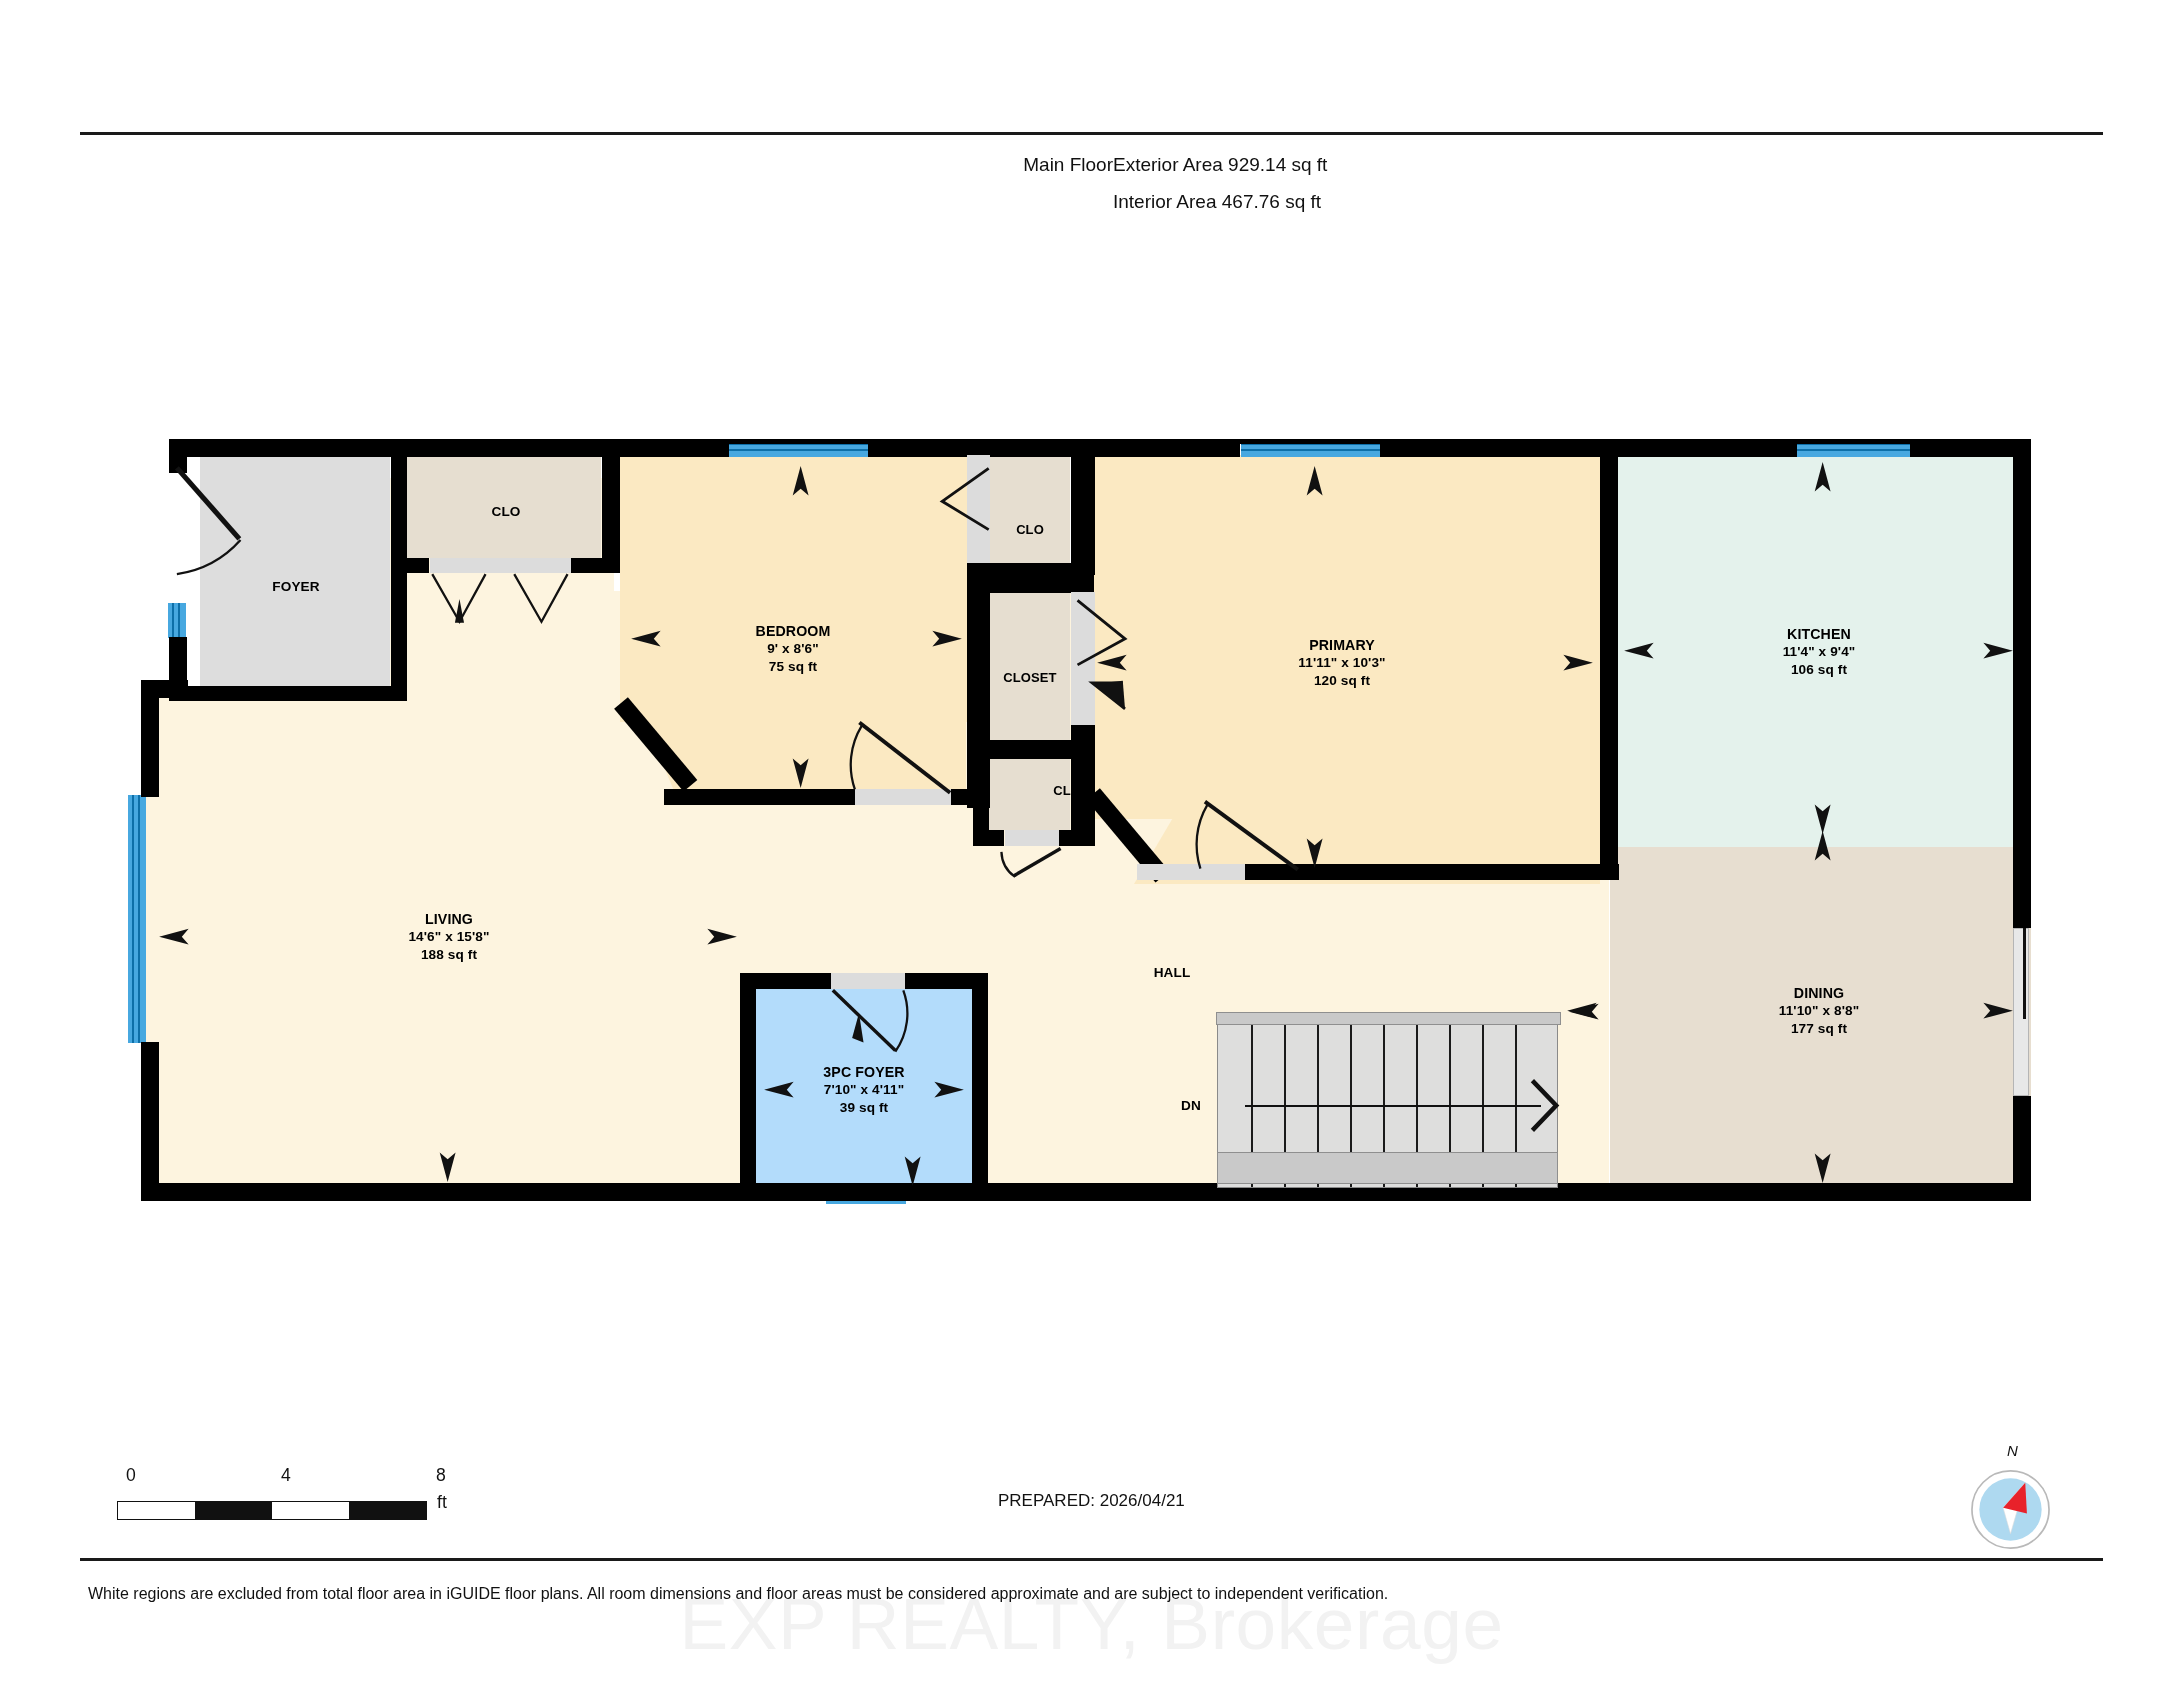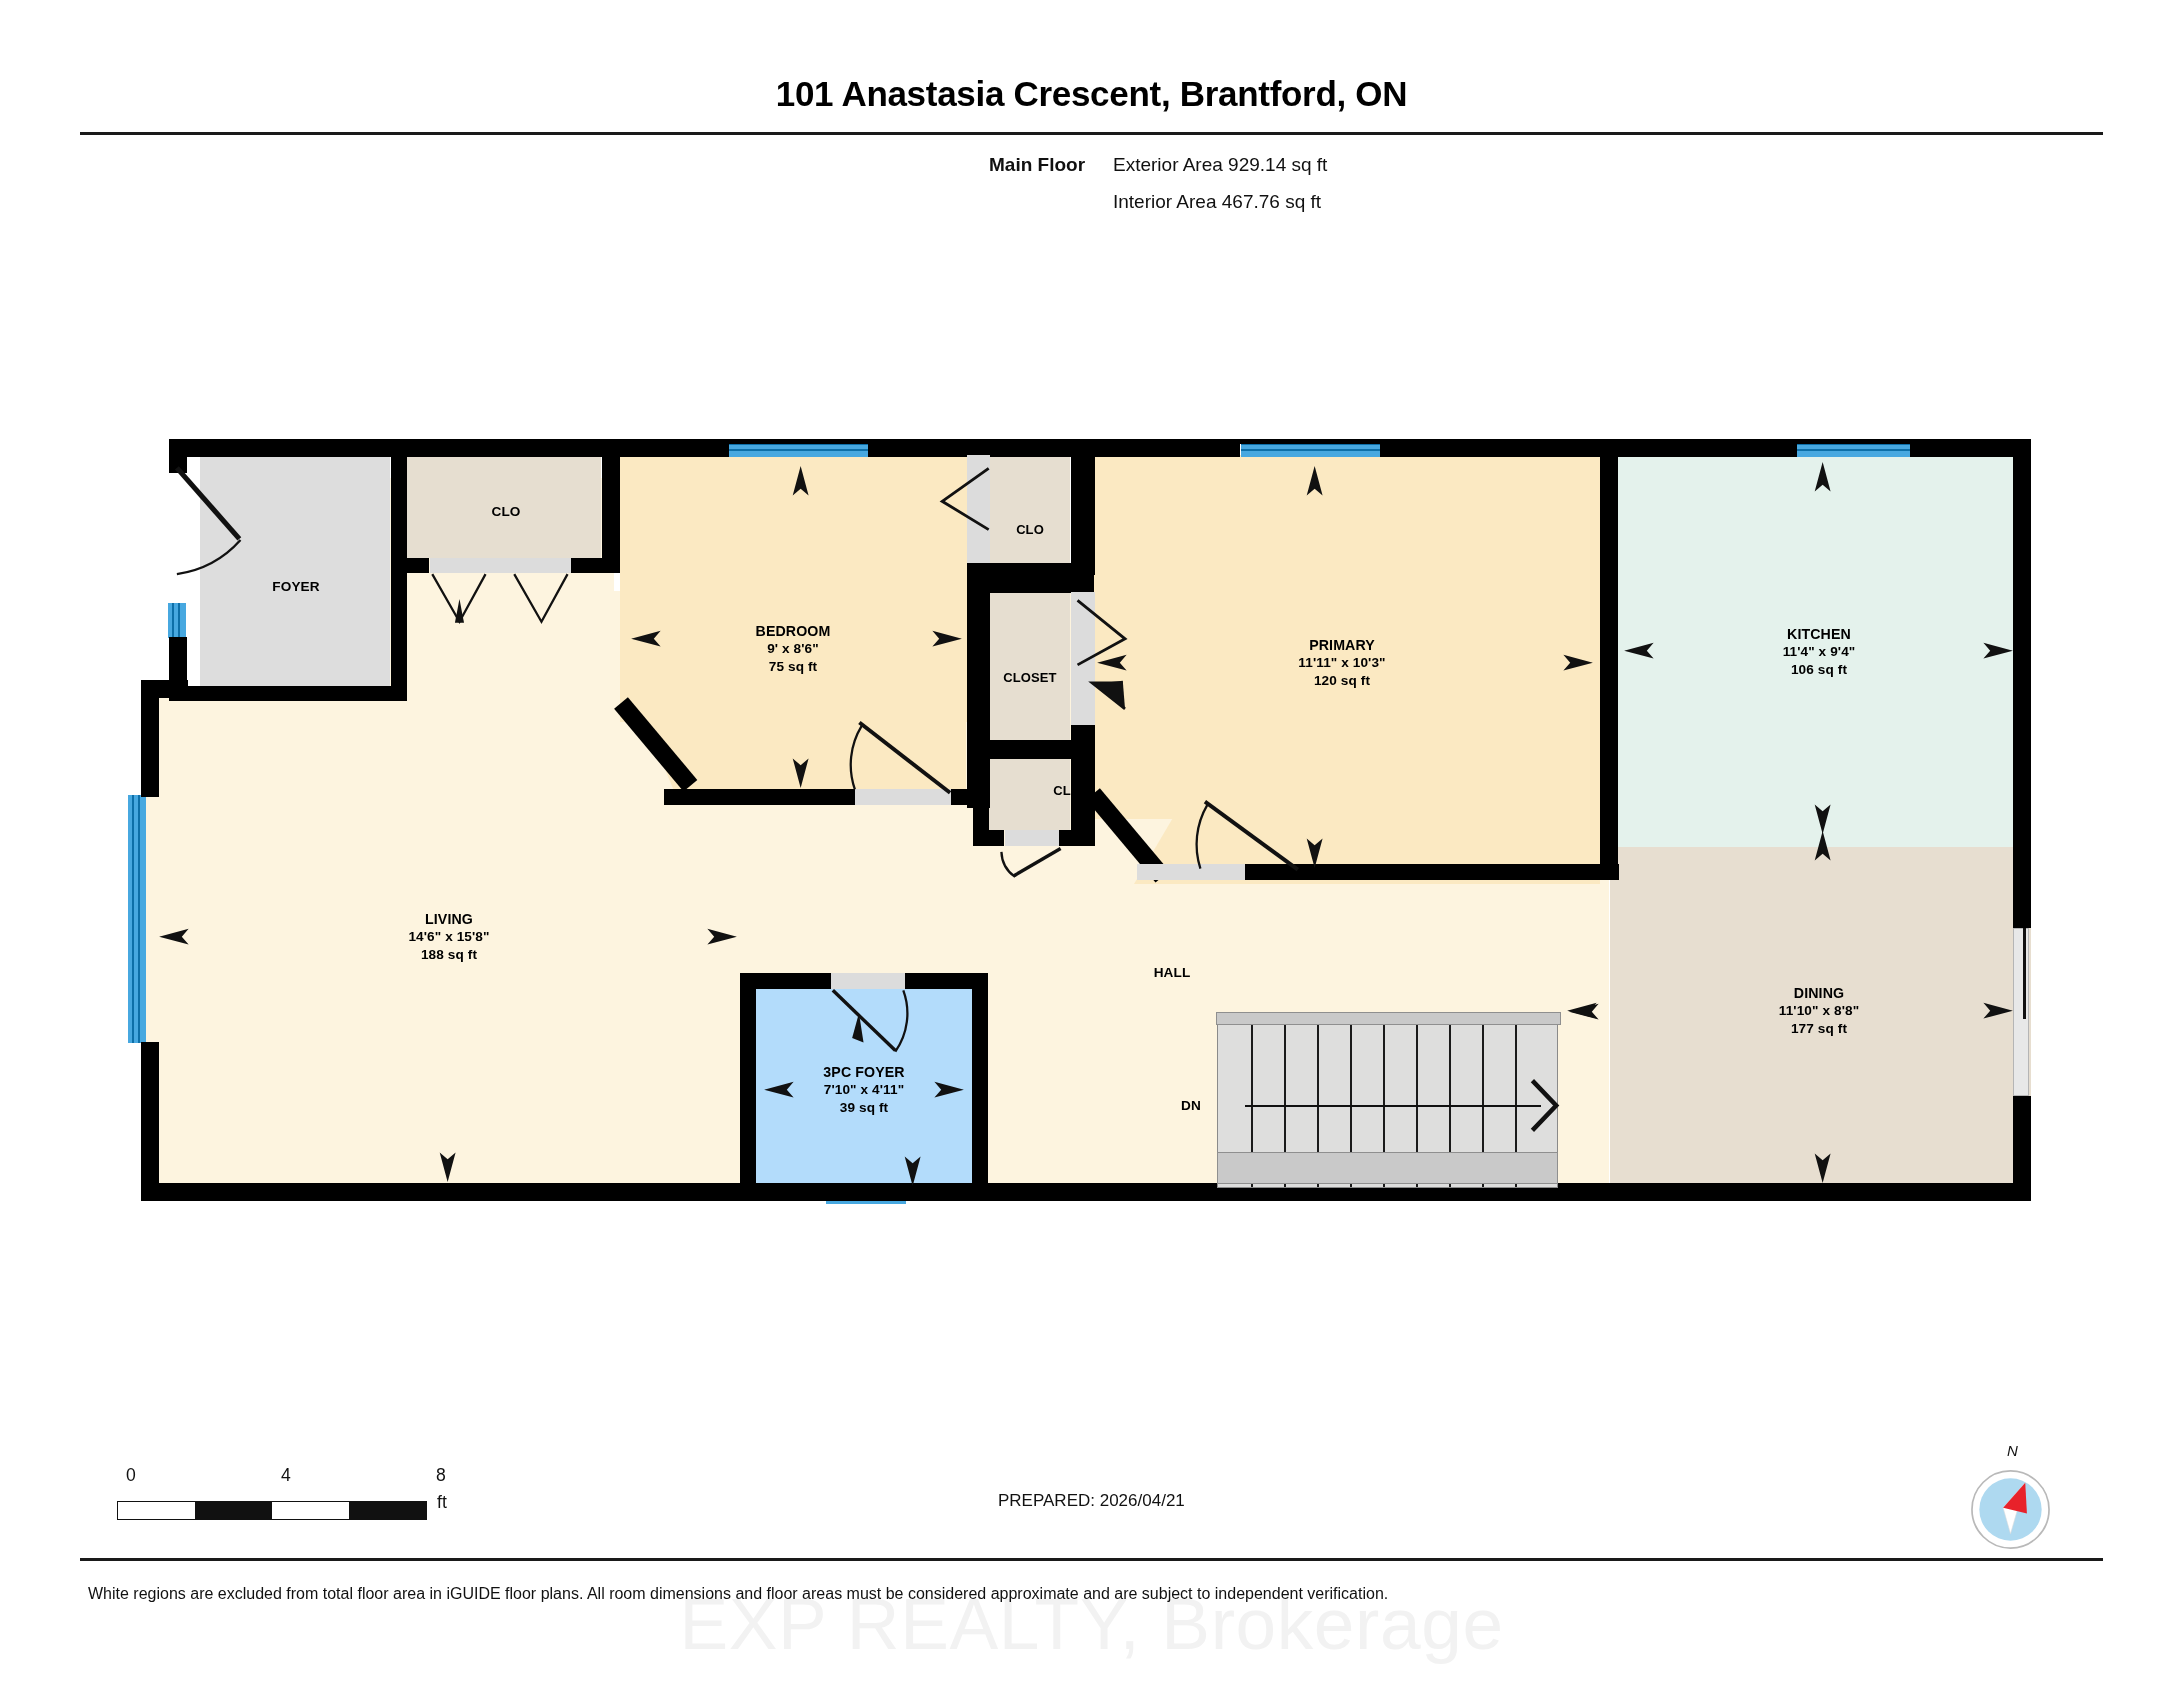--- a/index.html
+++ b/index.html
@@ -17,21 +17,21 @@
     font-size:35px;font-weight:bold;color:#000;letter-spacing:-0.3px;
   }
   .hrule-top{
     position:absolute;left:80px;right:80px;top:132px;height:3.4px;background:#1a1a1a;
   }
   .meta{
     position:absolute;left:989px;top:155px;width:682px;
     font-size:19px;color:#111;line-height:1.0;
   }
   .meta-row{display:flex;align-items:baseline;margin-bottom:18px;}
-  .meta-label{font-weight:bold;width:124px;flex:none;}
+  .meta-label{font-weight:normal;width:124px;flex:none;text-align:right;}
   .meta-val{font-weight:normal;}
   .meta-row2{margin-left:124px;}
 
   
   .stage{position:absolute;left:0;top:0;width:2183px;height:1687px;}
 
   
   .wall{position:absolute;background:#000000;}
   .fill{position:absolute;}
   .fill.cream   {background:#fdf4df;}   
@@ -103,21 +103,20 @@
 
   
   .compass{position:absolute;left:1968px;top:1467px;width:85px;height:85px;}
   .compass-n{position:absolute;left:2007px;top:1442px;font-size:15px;font-style:italic;color:#111;}
 </style>
 </head>
 <body>
 
 <div class="page">
 
-  <div class="title">101 Anastasia Crescent, Brantford, ON</div>
   <div class="hrule-top"></div>
 
   <div class="meta">
     <div class="meta-row">
       <span class="meta-label">Main Floor</span>
       <span class="meta-val">Exterior Area 929.14 sq ft</span>
     </div>
     <div class="meta-row meta-row2">
       <span class="meta-val">Interior Area 467.76 sq ft</span>
     </div>

